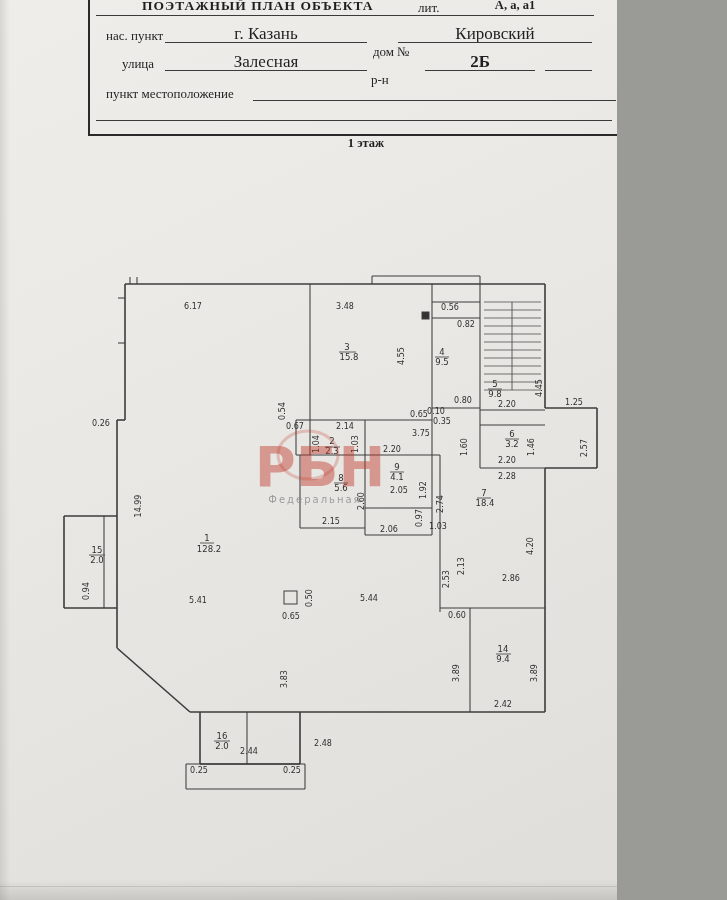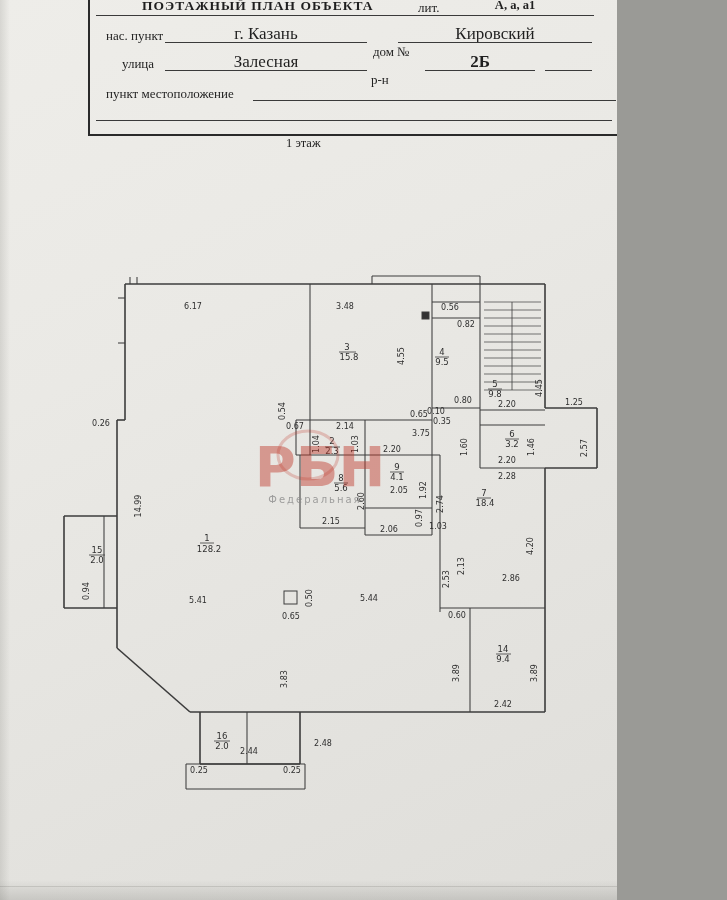--- a/index.html
+++ b/index.html
@@ -10,21 +10,21 @@
   }
   .form-box{position:absolute; left:88px; top:-14px; width:532px; height:146px; border:2px solid #2a2a2a;}
   .form-box *{position:absolute;}
   .doc-title{left:52px; top:10px; width:270px; font-size:13.5px; font-weight:bold; letter-spacing:1px; white-space:nowrap;}
   .lit-label{left:328px; top:12px; font-size:11.5px;}
   .lit-value{left:372px; top:10px; width:106px; text-align:center; font-size:12.5px; font-weight:bold;}
   .hr{border-bottom:1px solid #3a3a3a; height:0;}
   .hr-title{left:6px; top:27px; width:498px;}
   .f-label{font-size:13px; white-space:nowrap;}
   .ul{border-bottom:1px solid #3a3a3a; text-align:center; font-size:17px; height:16px; line-height:16px; white-space:nowrap; overflow:hidden;}
-  .floor-label{position:absolute; left:286px; top:136px; width:160px; font-size:12.5px;}
+  .floor-label{position:absolute; left:286px; top:136px; width:160px; text-align:center; font-size:12.5px;font-weight:bold;}
   #plan-svg{position:absolute; left:0; top:0;}
   #plan-svg text{font-family:"DejaVu Sans", sans-serif;}
   .edge-right{position:absolute; top:0; left:690px; width:37px; height:900px;
     background:linear-gradient(to right, rgba(110,110,104,0) 0%, rgba(110,110,104,0.28) 45%, rgba(95,95,90,0.42) 100%);}
   .edge-right-line{position:absolute; top:0; left:700px; width:1px; height:900px; background:rgba(80,80,75,0.35);}
   .edge-left{position:absolute; top:0; left:0; width:10px; height:900px;
     background:linear-gradient(to right, rgba(110,110,104,0.18), rgba(110,110,104,0));}
   .edge-bottom{position:absolute; left:0; top:880px; width:727px; height:20px;
     background:linear-gradient(to bottom, rgba(110,110,104,0), rgba(105,105,100,0.22));}
   .edge-bottom-line{position:absolute; left:0; top:886px; width:727px; height:1px; background:rgba(90,90,85,0.18);}

